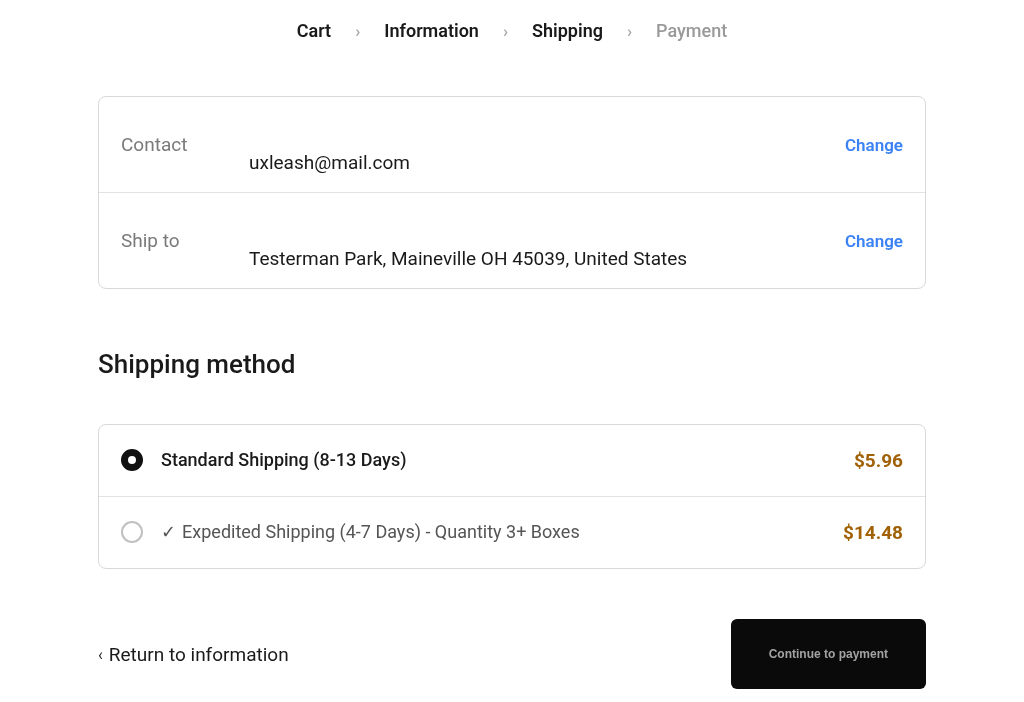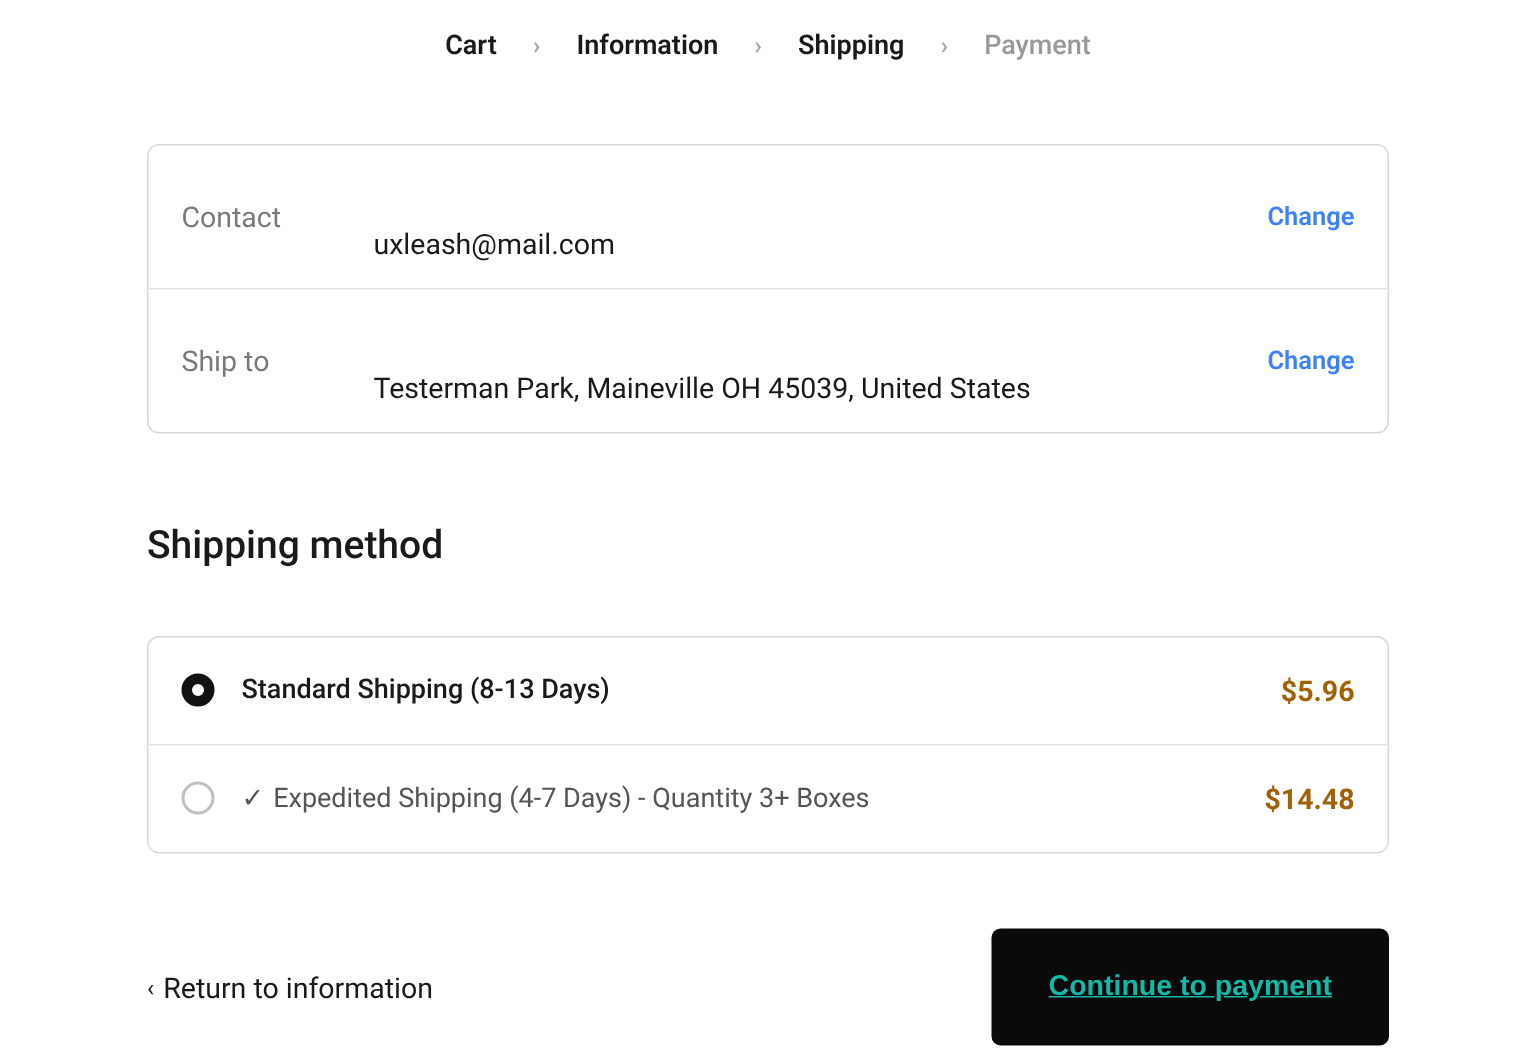--- a/index.html
+++ b/index.html
@@ -129,28 +129,27 @@
       gap: 6px;
       font-size: 19px;
       color: #1a1a1a;
       cursor: pointer;
     }
     .return-caret {
       font-size: 16px;
     }
     .continue-btn {
       background: #0a0a0a;
-      color: #14b8a6;
+      color: #a3a3a3;
       border: none;
       border-radius: 6px;
       padding: 28px 38px;
-      font-size: 19px;
+      font-size: 12px;
       font-weight: 600;
       cursor: pointer;
-      text-decoration: underline;
     }
     .ship-icon {
       display: inline-block;
       margin-right: 6px;
     }
   </style>
 </head>
 <body>
 
 <nav class="breadcrumb">

